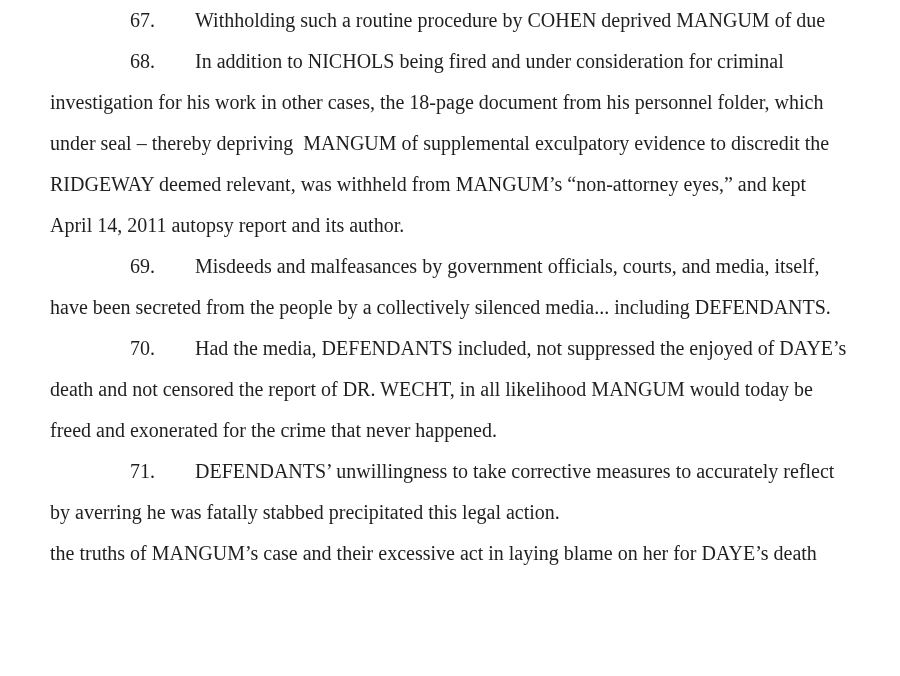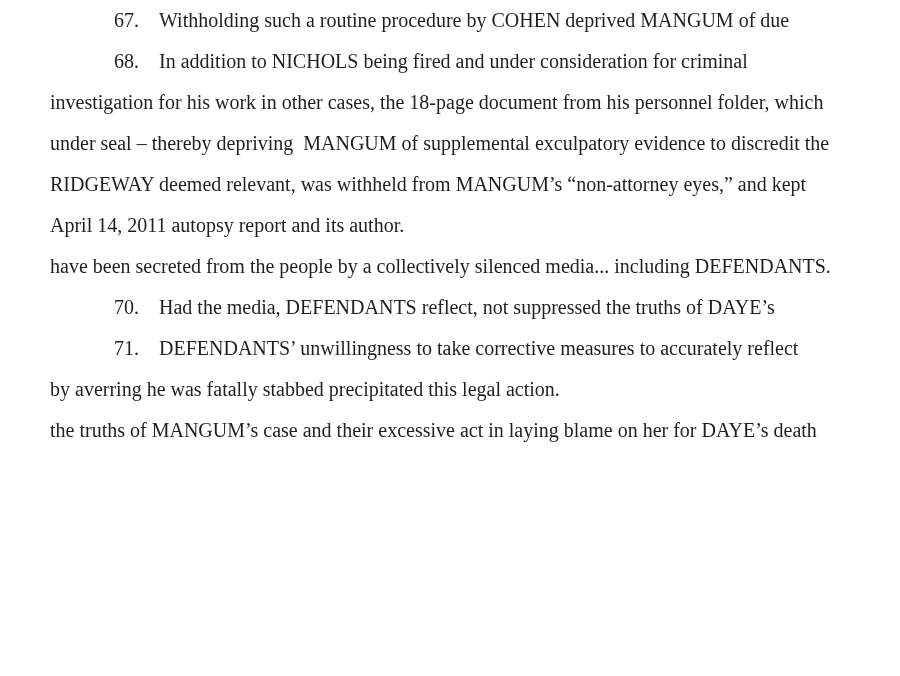--- a/index.html
+++ b/index.html
@@ -27,46 +27,48 @@
   }
   .line {
     height: 41px;
     line-height: 41px;
     font-size: 20px;
     white-space: pre;           
     overflow: visible;
   }
   .para-num {
     display: inline-block;
-    margin-left: 44px;          
+    margin-left: 80px;          
     width: 65px;                
-    text-align: center;
   }
   .para-text {
     display: inline;
   }
 </style>
 </head>
 <body>
 
 <div class="page" id="page">
     <div class="paragraph">
       <div class="line"><span class="para-num">67.</span><span class="para-text">Withholding such a routine procedure by COHEN deprived MANGUM of due</span></div>
     </div>
     <div class="paragraph">
       <div class="line"><span class="para-num">68.</span><span class="para-text">In addition to NICHOLS being fired and under consideration for criminal</span></div>
       <div class="line">investigation for his work in other cases, the 18-page document from his personnel folder, which</div>
       <div class="line">under seal – thereby depriving  MANGUM of supplemental exculpatory evidence to discredit the</div>
       <div class="line">RIDGEWAY deemed relevant, was withheld from MANGUM’s “non-attorney eyes,” and kept</div>
       <div class="line">April 14, 2011 autopsy report and its author.</div>
     </div>
     <div class="paragraph">
+      <div class="line"><span class="para-num">69.</span><span class="para-text">Misdeeds and malfeasances by government officials, courts, and media, itself,</span></div>
       <div class="line">have been secreted from the people by a collectively silenced media... including DEFENDANTS.</div>
     </div>
     <div class="paragraph">
-      <div class="line"><span class="para-num">70.</span><span class="para-text">Had the media, DEFENDANTS reflect, not suppressed the truths of DAYE’s</span></div>
+      <div class="line"><span class="para-num">70.</span><span class="para-text">Had the media, DEFENDANTS included, not suppressed the enjoyed of DAYE’s</span></div>
+      <div class="line">death and not censored the report of DR. WECHT, in all likelihood MANGUM would today be</div>
+      <div class="line">freed and exonerated for the crime that never happened.</div>
     </div>
     <div class="paragraph">
       <div class="line"><span class="para-num">71.</span><span class="para-text">DEFENDANTS’ unwillingness to take corrective measures to accurately reflect</span></div>
       <div class="line">by averring he was fatally stabbed precipitated this legal action.</div>
       <div class="line">the truths of MANGUM’s case and their excessive act in laying blame on her for DAYE’s death</div>
     </div>
   </div>
 
 </body></html>

